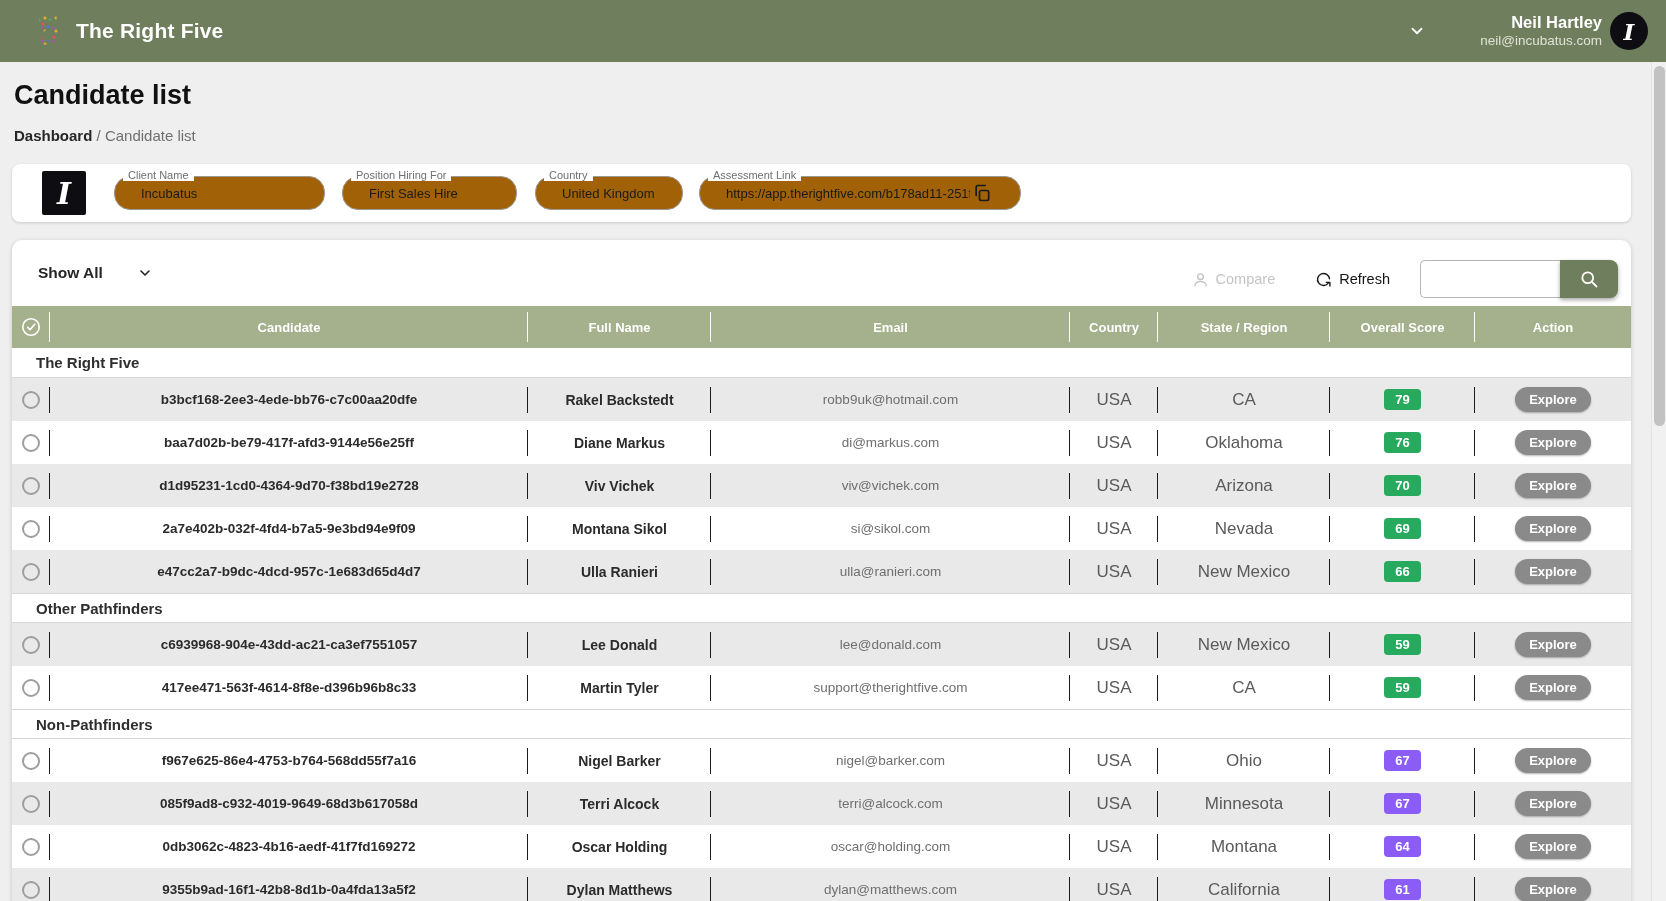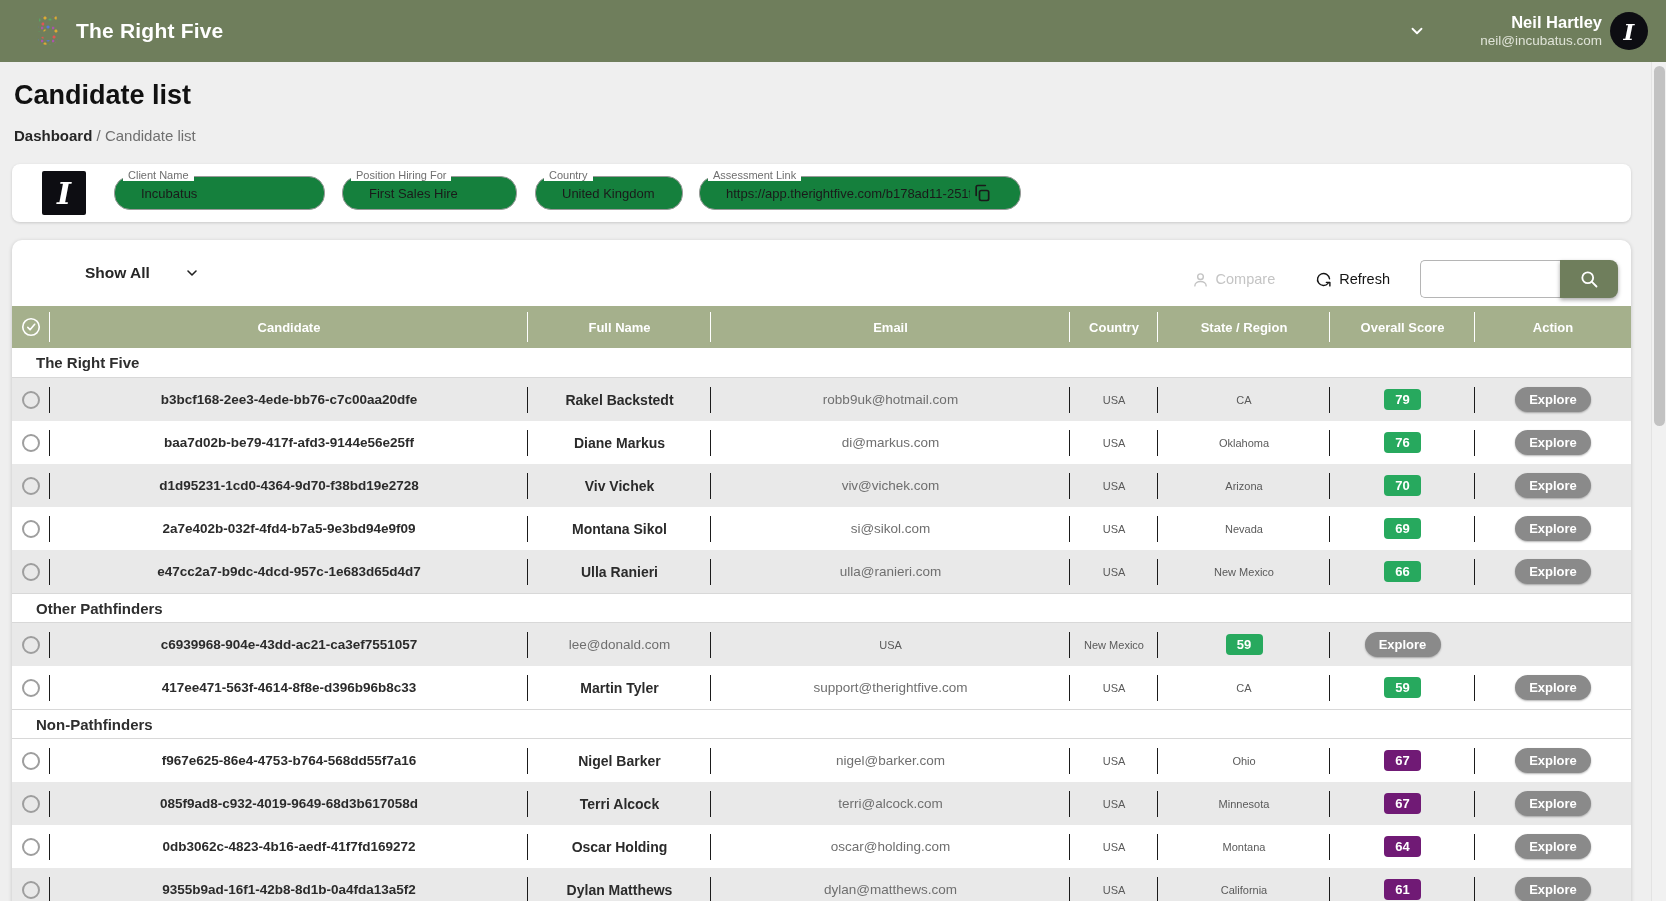--- a/index.html
+++ b/index.html
@@ -39,37 +39,37 @@
 
   
   .client-card { position:absolute; left:12px; top:164px; width:1619px; height:58px;
     background:#fff; border-radius:8px; box-shadow:0 1px 3px rgba(0,0,0,.16);
     display:flex; align-items:center; }
   .client-logo { margin-left:30px; width:44px; height:44px; background:#0d0d12; border-radius:2px;
     display:flex; align-items:center; justify-content:center; color:#fff;
     font-family:"DejaVu Serif","Liberation Serif",serif; font-style:italic;
     font-size:30px; font-weight:700; }
   .field { position:relative; height:34px; border:1px solid #9a9a9a; border-radius:16px;
-    display:flex; align-items:center; padding:0 26px; background:#15803d; }
+    display:flex; align-items:center; padding:0 26px; background:#a16207; }
   .field label { position:absolute; top:-8px; left:8px; background:#fff; padding:0 5px;
     font-size:11px; color:#6f6f6f; white-space:nowrap; }
   .field input { border:none; outline:none; font-size:13px; color:#1a1a1a; width:100%;
     font-family:inherit; background:transparent; white-space:nowrap; }
   .f-client   { margin-left:28px; width:211px; }
   .f-position { margin-left:17px; width:175px; }
   .f-country  { margin-left:18px; width:148px; }
   .f-link     { margin-left:16px; width:322px; }
   .copy-btn { flex:none; width:24px; height:24px; border:none; background:transparent;
     cursor:pointer; display:flex; align-items:center; justify-content:center; }
 
   
   .table-card { position:absolute; left:12px; top:240px; width:1619px; height:672px;
     background:#fff; border-radius:10px; box-shadow:0 1px 4px rgba(0,0,0,.18); overflow:hidden; }
 
-  .toolbar { height:66px; display:flex; align-items:center; position:relative;padding-left:47px; }
+  .toolbar { height:66px; display:flex; align-items:center; position:relative; }
   .filter-control { margin-left:26px; display:flex; align-items:center; cursor:pointer; }
   .filter-label { font-size:15.5px; font-weight:800; color:#262626; }
   .filter-control svg { margin-left:34px; }
   .toolbar-right { position:absolute; right:13px; top:0; height:78px; display:flex; align-items:center; }
   .tool-btn { display:flex; align-items:center; gap:7px; background:none; border:none;
     font-family:inherit; font-size:14.5px; cursor:pointer; }
   .compare-btn { color:#c4c4c4; margin-right:40px; cursor:default; }
   .refresh-btn { color:#141414; margin-right:30px; font-weight:400;justify-content:space-between; }
   .search-wrap { display:flex; align-items:stretch; height:38px; }
   .search-input { width:140px; border:1px solid #b5b5b5; border-right:none;
@@ -95,25 +95,25 @@
   .trow.shaded { background:#e9e9e9; }
   .trow > div { position:relative; display:flex; align-items:center; justify-content:center;
     overflow:hidden; }
   .trow > div:not(:last-child)::after { content:''; position:absolute; right:0; top:50%;
     transform:translateY(-50%); width:1px; height:26px; background:#1b1b1b; }
   .radio { width:18px; height:18px; border:2px solid #9e9e9e; border-radius:50%;
     background:transparent; cursor:pointer; }
   .cell-uuid { font-size:13.5px; font-weight:700; color:#2b2b2b; }
   .cell-name { font-size:14px;  font-weight:700; color:#2b2b2b; }
   .cell-email { font-size:13.5px; color:#6f6f6f; }
-  .cell-geo   { font-size:11px; color:#5a5a5a; }
+  .cell-geo   { font-size:17px; color:#5a5a5a; }
   .badge { min-width:37px; padding:3px 6px; border-radius:4px; text-align:center;
     color:#fff; font-size:13px; font-weight:700; }
   .badge-green { background:#27a95e; }
-  .badge-red   { background:#701a75; }
+  .badge-red   { background:#8b5cf6; }
   .explore-btn { width:76px; padding:5px 0; border:none; border-radius:13px; background:#8a8a8a;
     color:#fff; font-size:13px; font-weight:700; font-family:inherit; cursor:pointer;
     box-shadow:0 1px 2px rgba(0,0,0,.3); }
 
   
   .scrollbar { position:absolute; right:0; top:62px; width:15px; height:839px;
     background:#f1f1f1; border-left:1px solid #e3e3e3; }
   .scroll-thumb { position:absolute; left:2px; top:4px; width:11px; height:360px;
     background:#c2c2c2; border-radius:6px; }
 </style>
@@ -312,20 +312,21 @@
 
   <div class="group-row">
     <span>Other Pathfinders</span>
   </div>
 
   <div class="tgrid trow shaded">
     <div>
           <button class="radio"></button>
         </div>
     <div class="cell-uuid">c6939968-904e-43dd-ac21-ca3ef7551057</div>
+    <div class="cell-name">Lee Donald</div>
     <div class="cell-email">lee@donald.com</div>
     <div class="cell-geo">USA</div>
     <div class="cell-geo">New Mexico</div>
     <div>
           <span class="badge badge-green">59</span>
         </div>
     <div>
           <button class="explore-btn">Explore</button>
         </div>
   </div>

